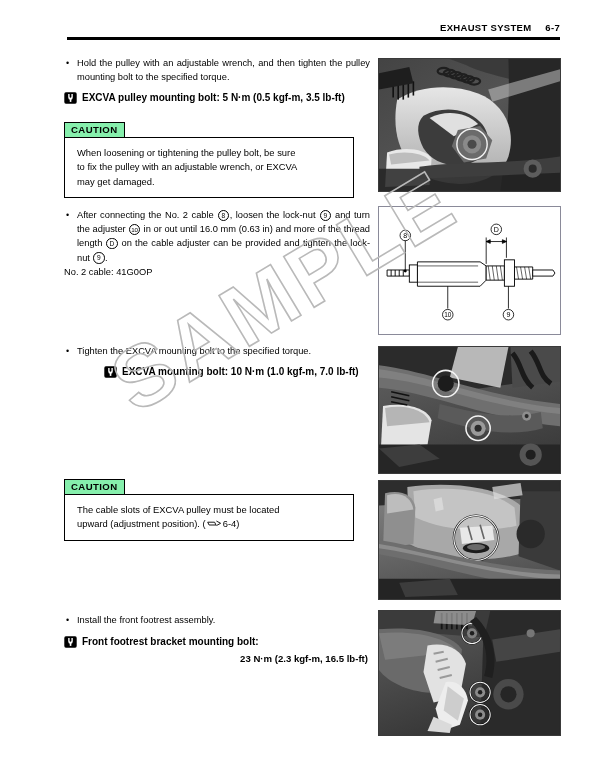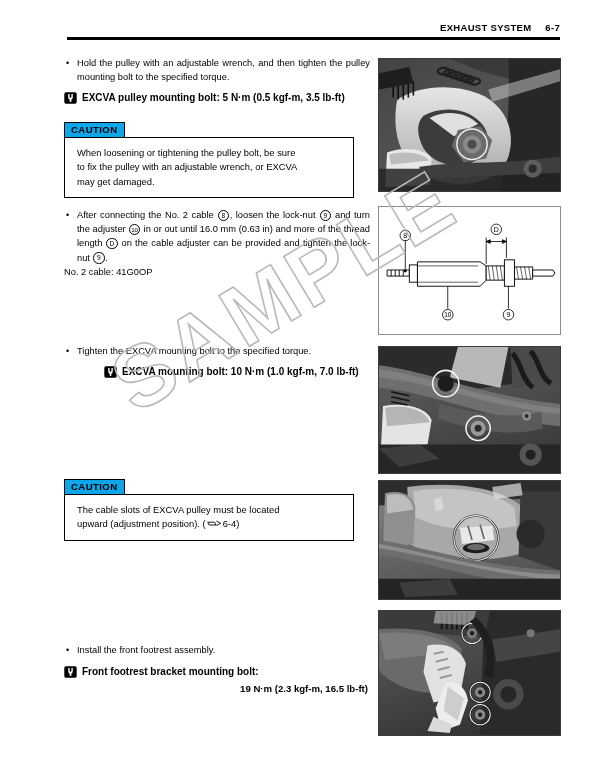--- a/index.html
+++ b/index.html
@@ -127,21 +127,21 @@
     position: absolute;
     width: 290px;
   }
   .caution-tag {
     display: inline-block;
     border: 1.3px solid #000;
     padding: 1.5px 6px 2px 6px;
     font-size: 9.6px;
     font-weight: bold;
     letter-spacing: 0.4px;
-    background: #0ea5e9;
+    background: #86efac;
     position: relative;
     z-index: 2;
   }
   .caution-box {
     border: 1.3px solid #000;
     margin-top: -1.3px;
     padding: 8px 10px 8px 12px;
     font-size: 9.4px;
     font-weight: normal;
     line-height: 14.5px;
@@ -290,33 +290,33 @@
       <div class="caution-tag">CAUTION</div>
       <div class="caution-box">
         <p style="text-align:justify;">The cable slots of EXCVA pulley must be located</p>
         <p class="lastline"><span>upward (adjustment position). (</span><span class="pageref"><svg viewBox="0 0 15 8" xmlns="http://www.w3.org/2000/svg">
                 <path d="M0.7 2.2 L7.6 2.2 L9.0 5.0 L2.1 5.0 Z" fill="none" stroke="#000" stroke-width="0.9"></path>
                 <path d="M9.4 1.0 L13.6 3.3 L9.4 5.6" fill="none" stroke="#000" stroke-width="0.9" stroke-linejoin="miter"></path>
               </svg></span><span>6-4</span><span>)</span></p>
       </div>
     </div>
 
-    <div class="block" style="top:587px;left:0px;">
+    <div class="block" style="top:557px;left:0px;">
       <div class="bullet-para">Install the front footrest assembly.</div>
       <div class="torque" style="margin-top:8px;">
         <span class="torque-icon">
           <svg viewBox="0 0 13 12" xmlns="http://www.w3.org/2000/svg">
             <rect x="0.3" y="0.3" width="12.4" height="11.4" rx="1.6" fill="#000"></rect>
             <path d="M4.2 2.0 L4.2 5.2 A2.3 2.5 0 0 0 8.8 5.2 L8.8 2.0 L7.4 2.0 L7.4 5.1 A0.95 1.0 0 0 1 5.6 5.1 L5.6 2.0 Z" fill="#fff"></path>
             <rect x="5.75" y="7.0" width="1.6" height="2.9" fill="#fff"></rect>
           </svg>
         </span>
         <span class="torque-body">Front footrest bracket mounting bolt:</span>
       </div>
-      <div class="torque-value-right" style="margin-top:3px;">19 N·m (2.3 kgf-m, 16.5 lb-ft)</div>
+      <div class="torque-value-right" style="margin-top:3px;">23 N·m (2.3 kgf-m, 16.5 lb-ft)</div>
     </div>
 
   </div>
 
   <div id="img-col">
 
     <div class="figure photo" style="top:0px;height:132px;">
       <svg viewBox="0 0 179 130" xmlns="http://www.w3.org/2000/svg" preserveAspectRatio="none">
         <defs>
           <linearGradient id="g1a" x1="0" y1="0" x2="1" y2="1">

